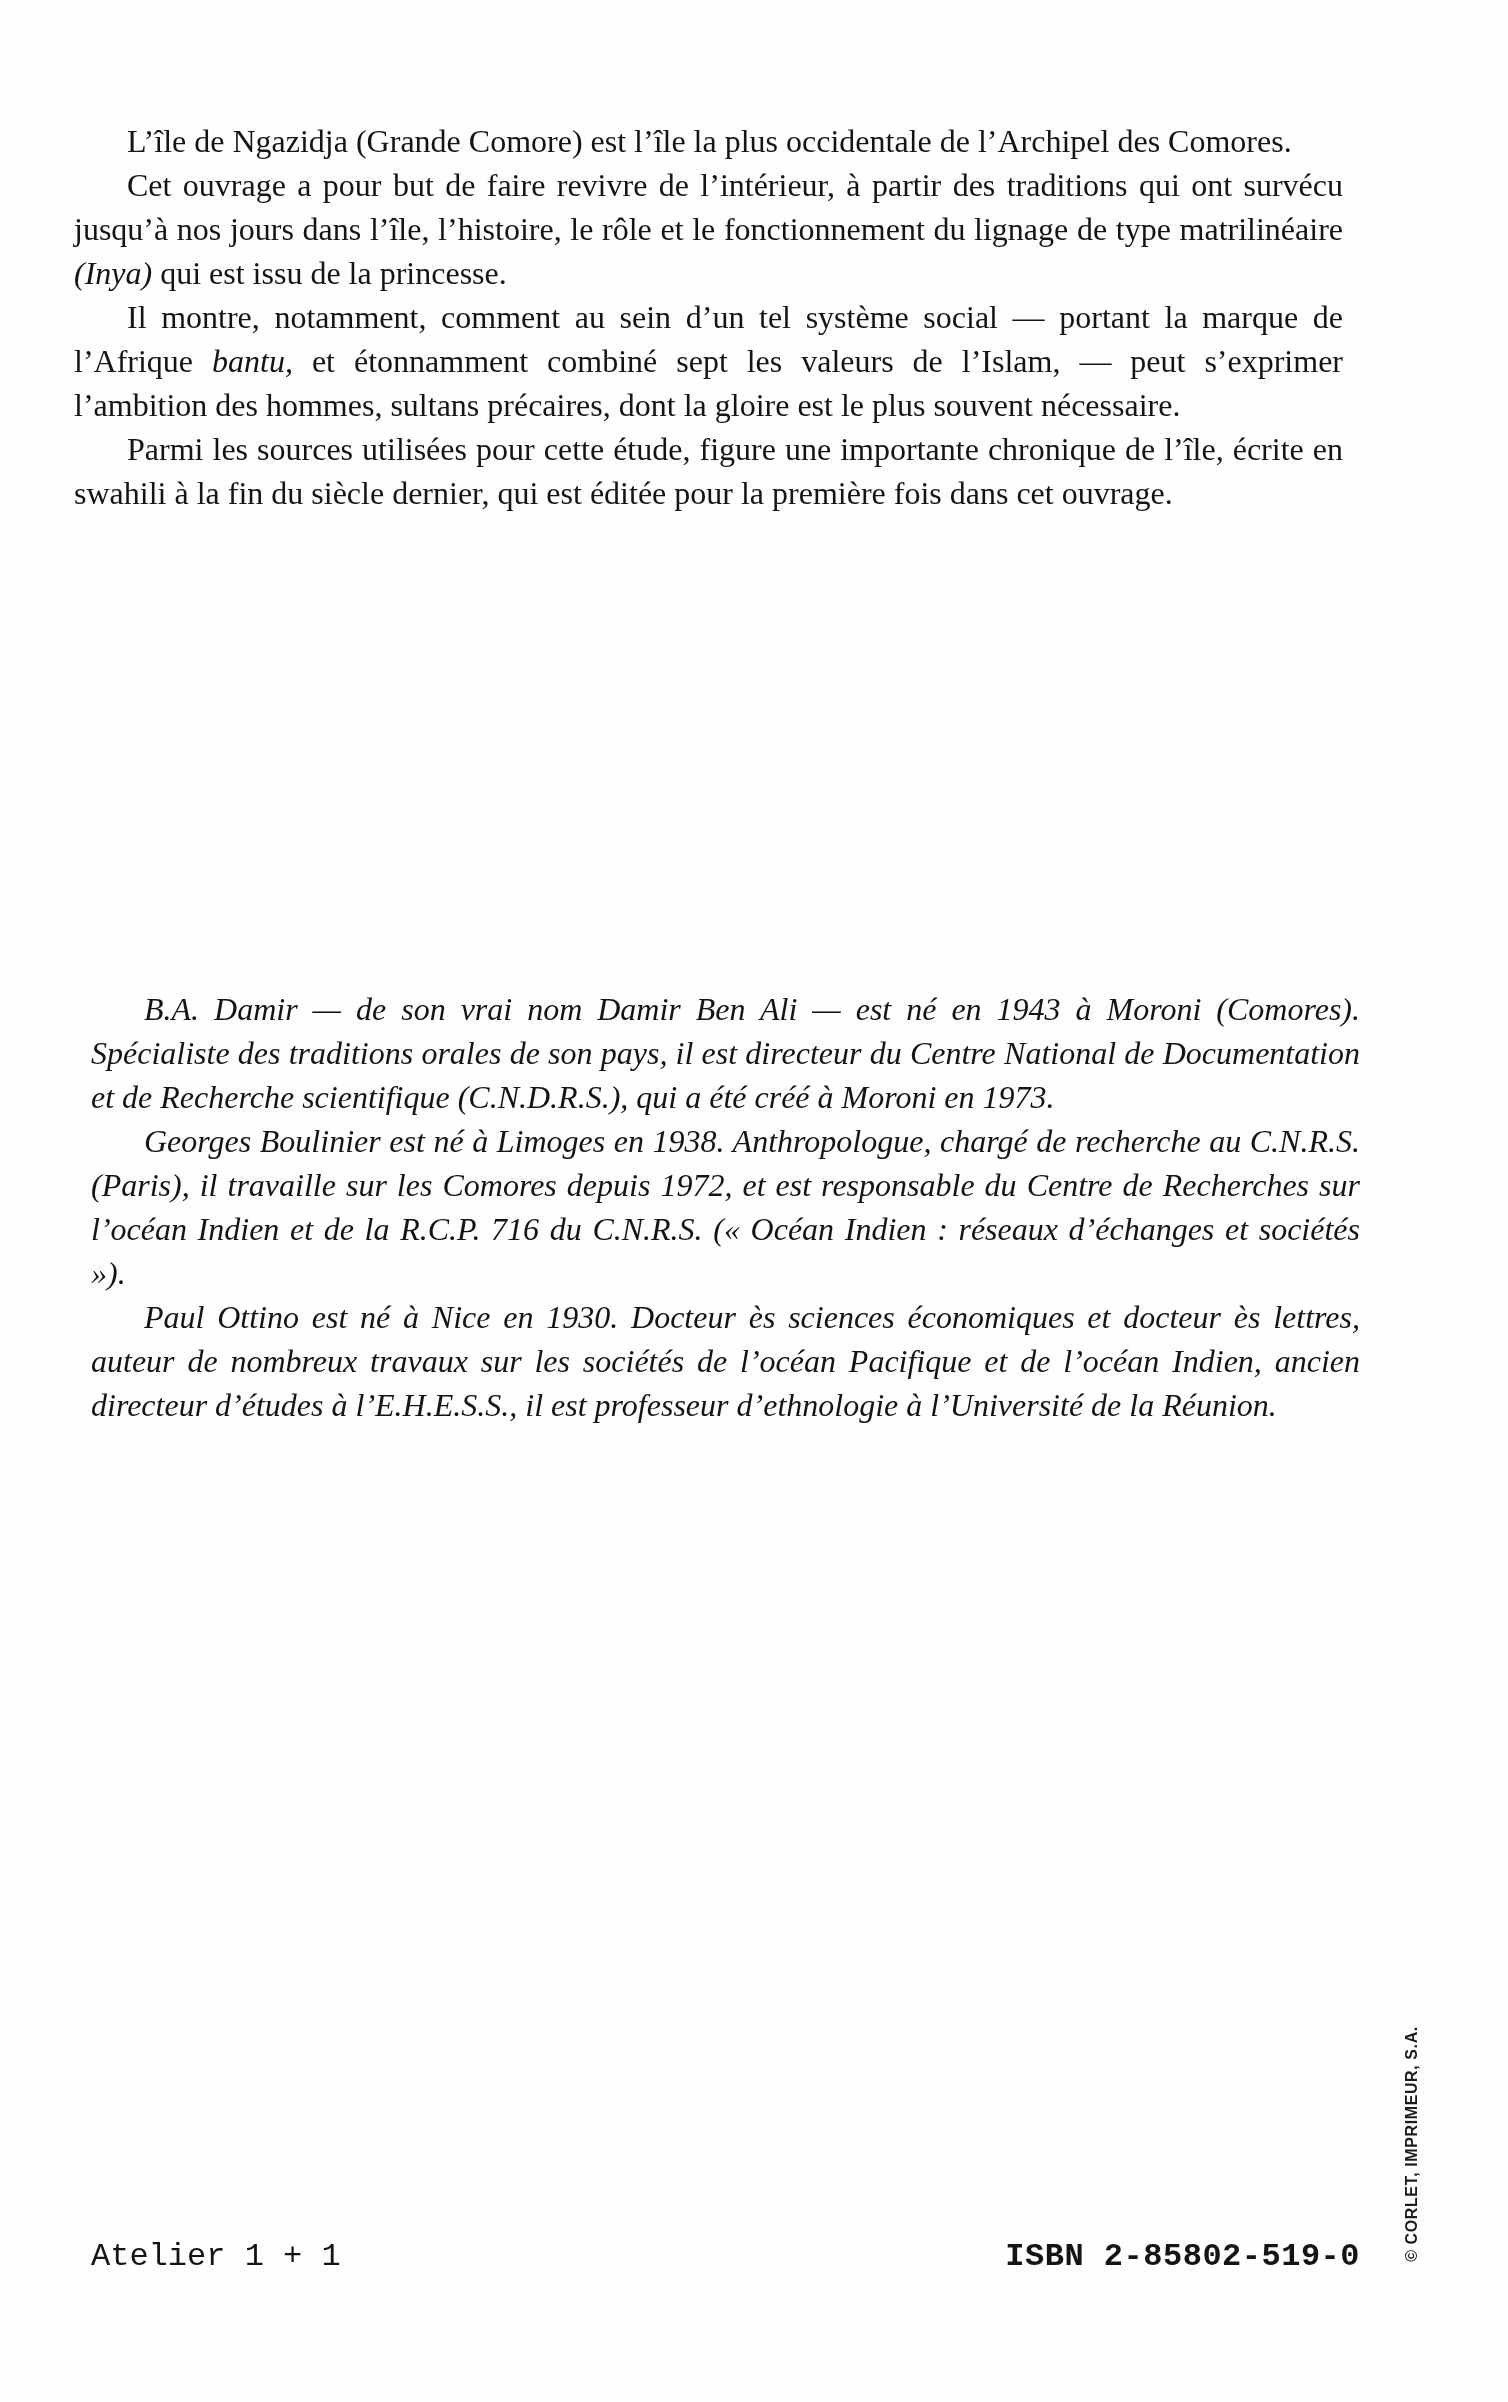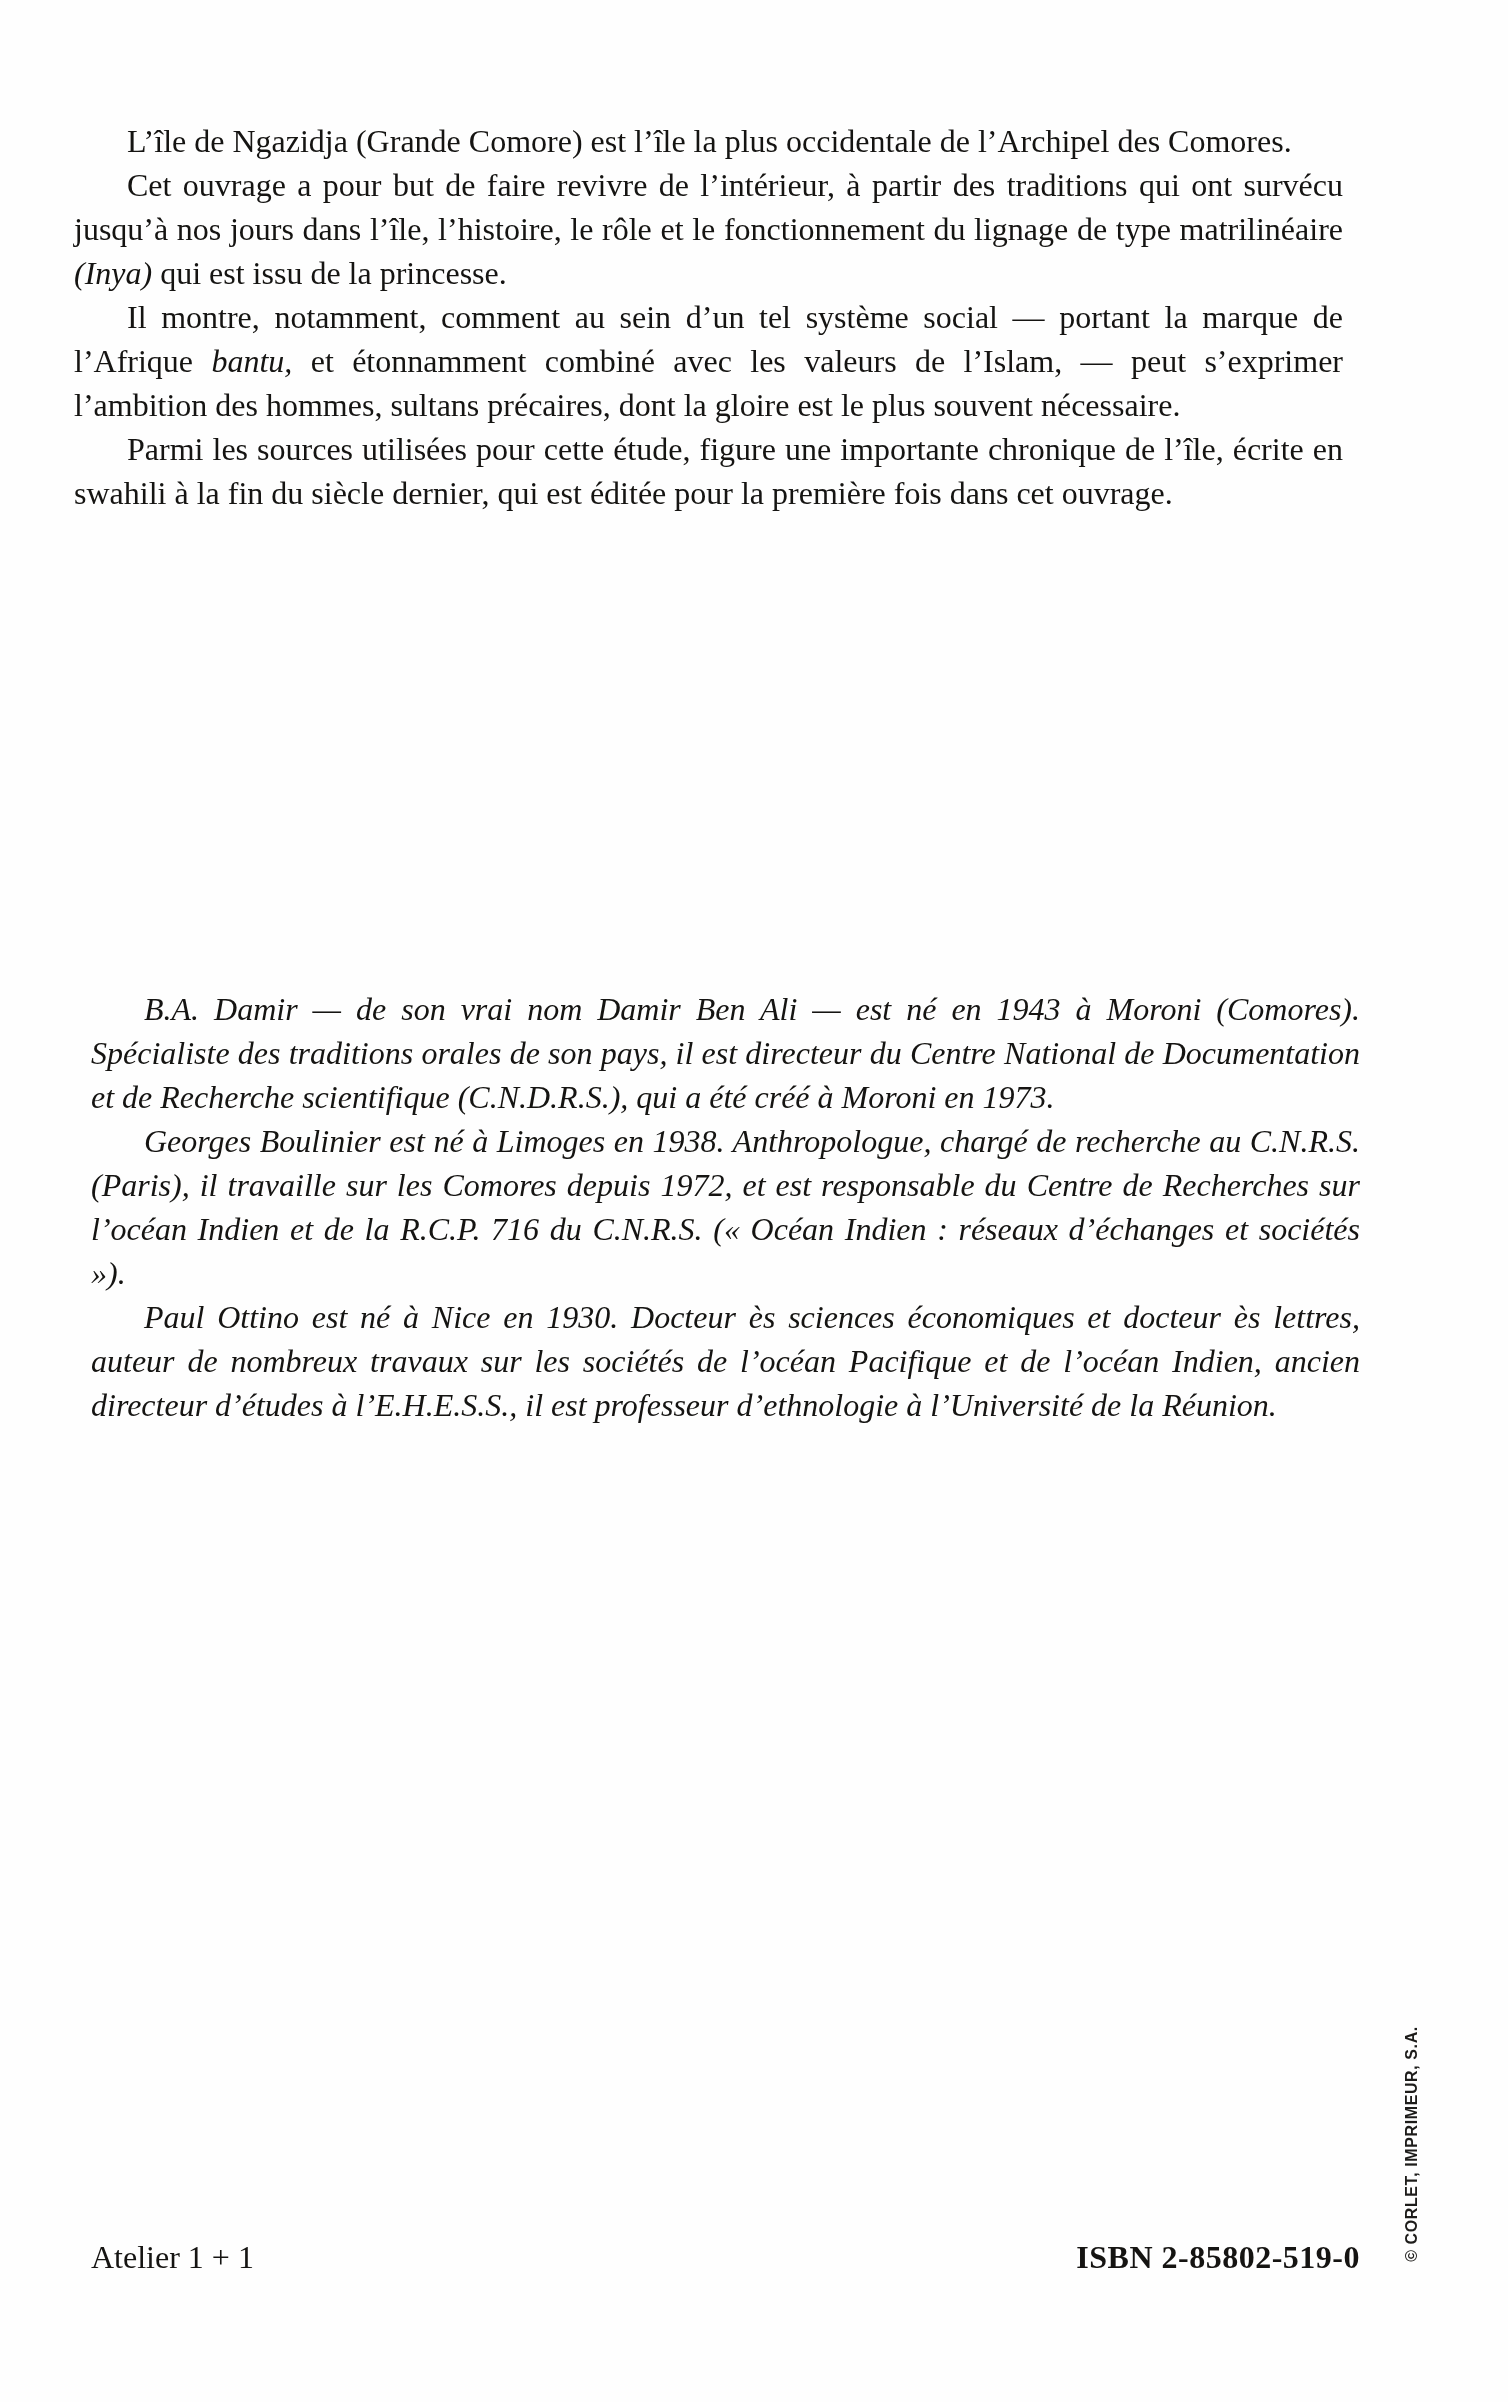--- a/index.html
+++ b/index.html
@@ -28,21 +28,21 @@
     font-size: 32px; line-height: 44px;
     text-align: justify;
     font-style: italic;
   }
   .authors p { text-indent: 53px; }
 
   .footer {
     position: absolute;
     left: 91px; top: 2235px; width: 1269px;
     display: flex; justify-content: space-between; align-items: baseline;
-    font-size: 32px; line-height: 44px;
+    font-size: 32px; line-height: 44px; font-family: Liberation Mono, monospace;
   }
   .isbn { font-weight: bold; letter-spacing: 0.5px; }
 
   .printer {
     position: absolute;
     left: 1412px; top: 2144px;
     transform: translate(-50%, -50%) rotate(-90deg);
     transform-origin: center center;
     white-space: nowrap;
     font-family: "Liberation Sans", "DejaVu Sans", sans-serif;
@@ -51,21 +51,21 @@
   }
 </style>
 </head>
 <body>
 
 <div class="page">
 
   <section class="synopsis">
     <p><span>L’île de Ngazidja (Grande Comore) est l’île la plus occidentale de l’Archipel des Comores.</span></p>
     <p><span>Cet ouvrage a pour but de faire revivre de l’intérieur, à partir des traditions qui ont survécu jusqu’à nos jours dans l’île, l’histoire, le rôle et le fonctionnement du lignage de type matrilinéaire </span><span class="it">(Inya)</span><span> qui est issu de la princesse.</span></p>
-    <p><span>Il montre, notamment, comment au sein d’un tel système social — portant la marque de l’Afrique </span><span class="it">bantu,</span><span> et étonnamment combiné avec les valeurs de l’Islam, — peut s’exprimer l’ambition des hommes, sultans précaires, dont la gloire est le plus souvent nécessaire.</span></p>
+    <p><span>Il montre, notamment, comment au sein d’un tel système social — portant la marque de l’Afrique </span><span class="it">bantu,</span><span> et étonnamment combiné sept les valeurs de l’Islam, — peut s’exprimer l’ambition des hommes, sultans précaires, dont la gloire est le plus souvent nécessaire.</span></p>
     <p><span>Parmi les sources utilisées pour cette étude, figure une importante chronique de l’île, écrite en swahili à la fin du siècle dernier, qui est éditée pour la première fois dans cet ouvrage.</span></p>
   </section>
 
   <section class="authors">
     <p>B.A. Damir — de son vrai nom Damir Ben Ali — est né en 1943 à Moroni (Comores). Spécialiste des traditions orales de son pays, il est directeur du Centre National de Documentation et de Recherche scientifique (C.N.D.R.S.), qui a été créé à Moroni en 1973.</p>
     <p>Georges Boulinier est né à Limoges en 1938. Anthropologue, chargé de recherche au C.N.R.S. (Paris), il travaille sur les Comores depuis 1972, et est responsable du Centre de Recherches sur l’océan Indien et de la R.C.P. 716 du C.N.R.S. (« Océan Indien : réseaux d’échanges et sociétés »).</p>
     <p>Paul Ottino est né à Nice en 1930. Docteur ès sciences économiques et docteur ès lettres, auteur de nombreux travaux sur les sociétés de l’océan Pacifique et de l’océan Indien, ancien directeur d’études à l’E.H.E.S.S., il est professeur d’ethnologie à l’Université de la Réunion.</p>
   </section>
 
   <footer class="footer">

